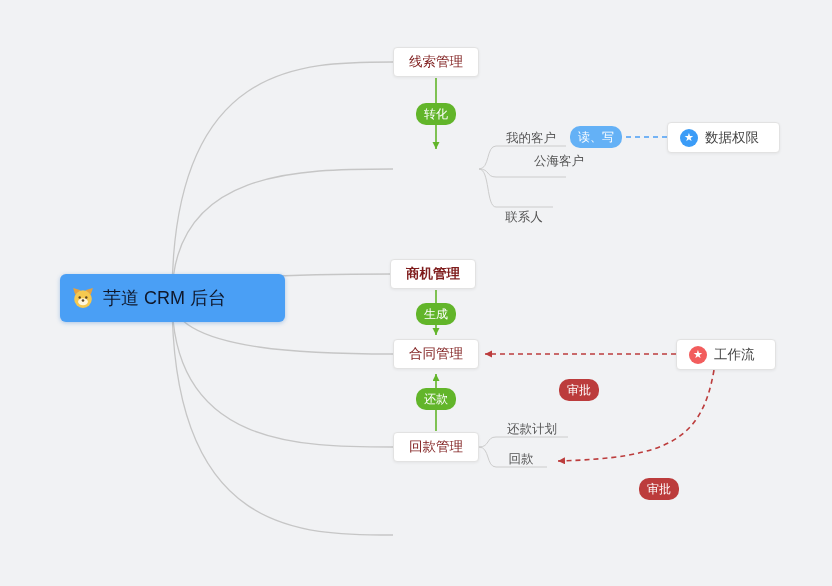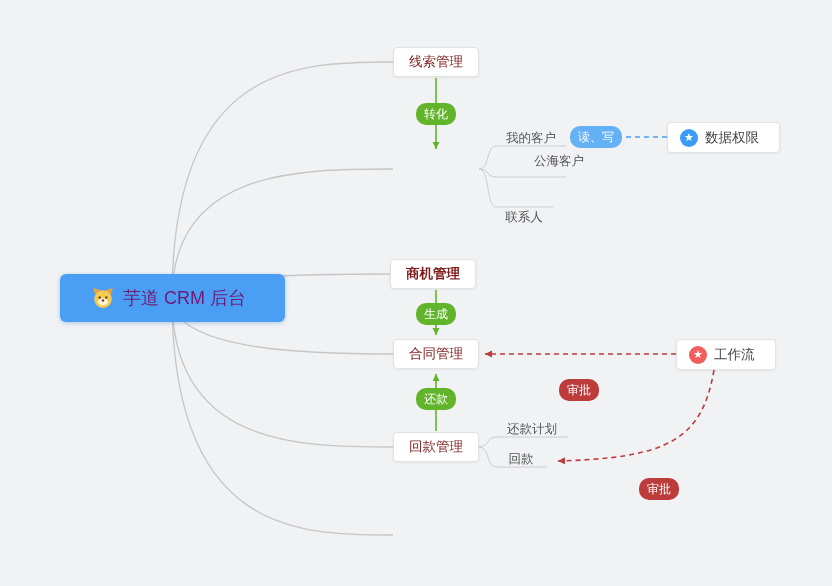--- a/index.html
+++ b/index.html
@@ -26,22 +26,22 @@
     box-sizing:border-box;
     cursor:default;
   }
   .module{width:86px;height:30px;}
 
   .root-node{
     position:absolute;z-index:2;
     left:60px;top:274px;width:225px;height:48px;
     background:#4a9ff5;border-radius:6px;
     display:flex;align-items:center;
-    padding-left:32px;gap:9px;
-    color:#701a75;font-size:18px;
+    padding-left:12px;gap:9px;
+    color:#0f172a;font-size:18px;
     box-sizing:border-box;
     box-shadow:0 1px 4px rgba(38,115,200,0.35);
   }
 
   .side-node{
     position:absolute;z-index:2;
     background:#fff;border:1px solid #e2e2e2;border-radius:4px;
     box-shadow:0 1px 3px rgba(0,0,0,0.06);
     display:flex;align-items:center;gap:7px;
     padding-left:12px;box-sizing:border-box;

